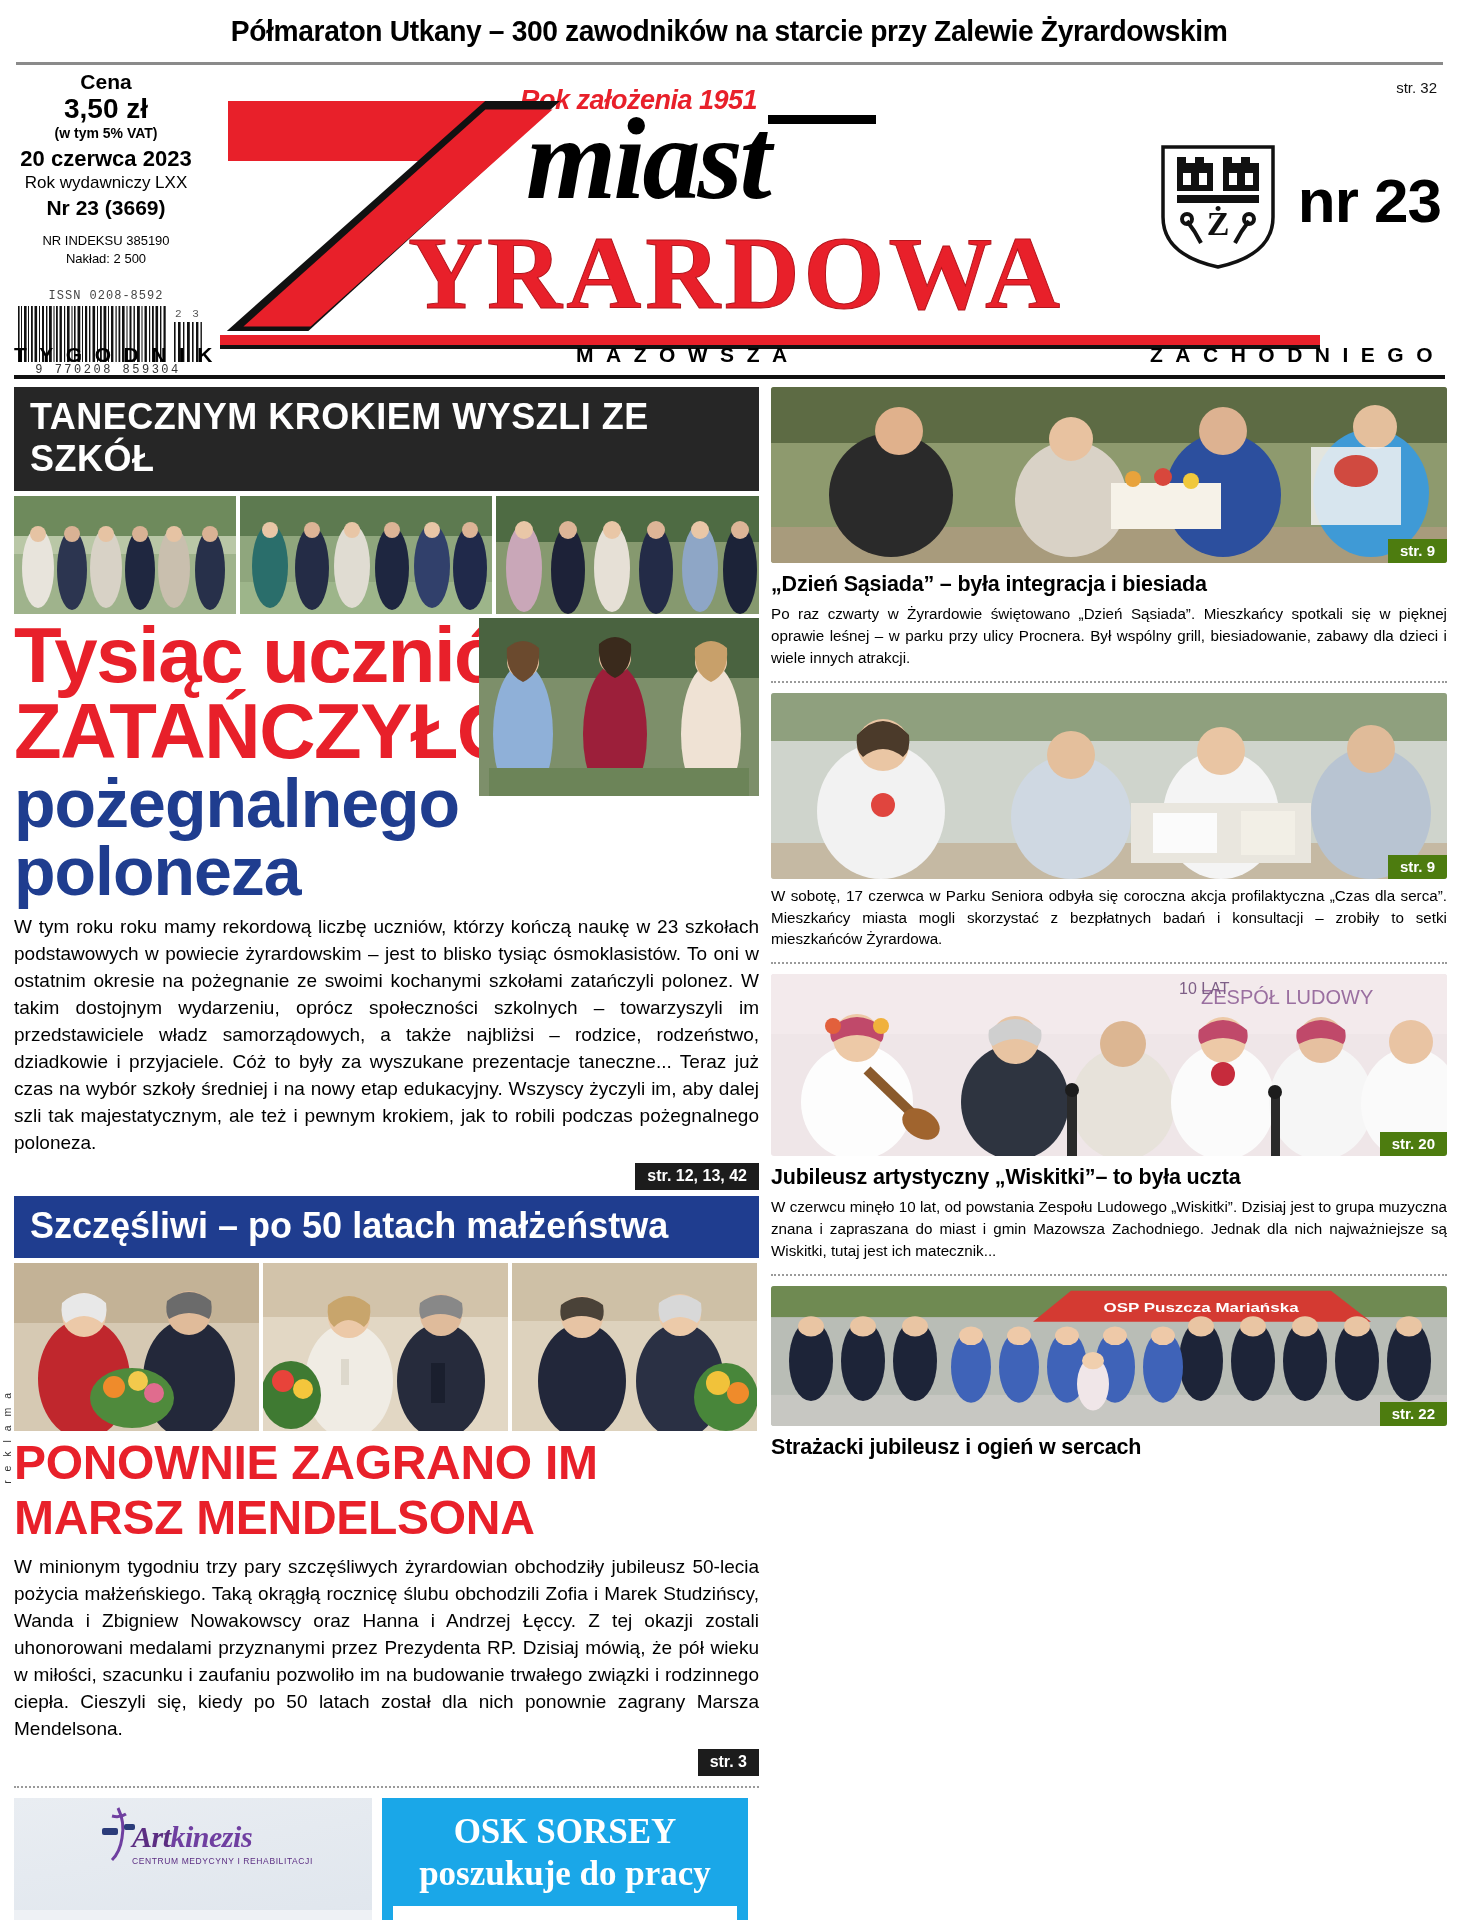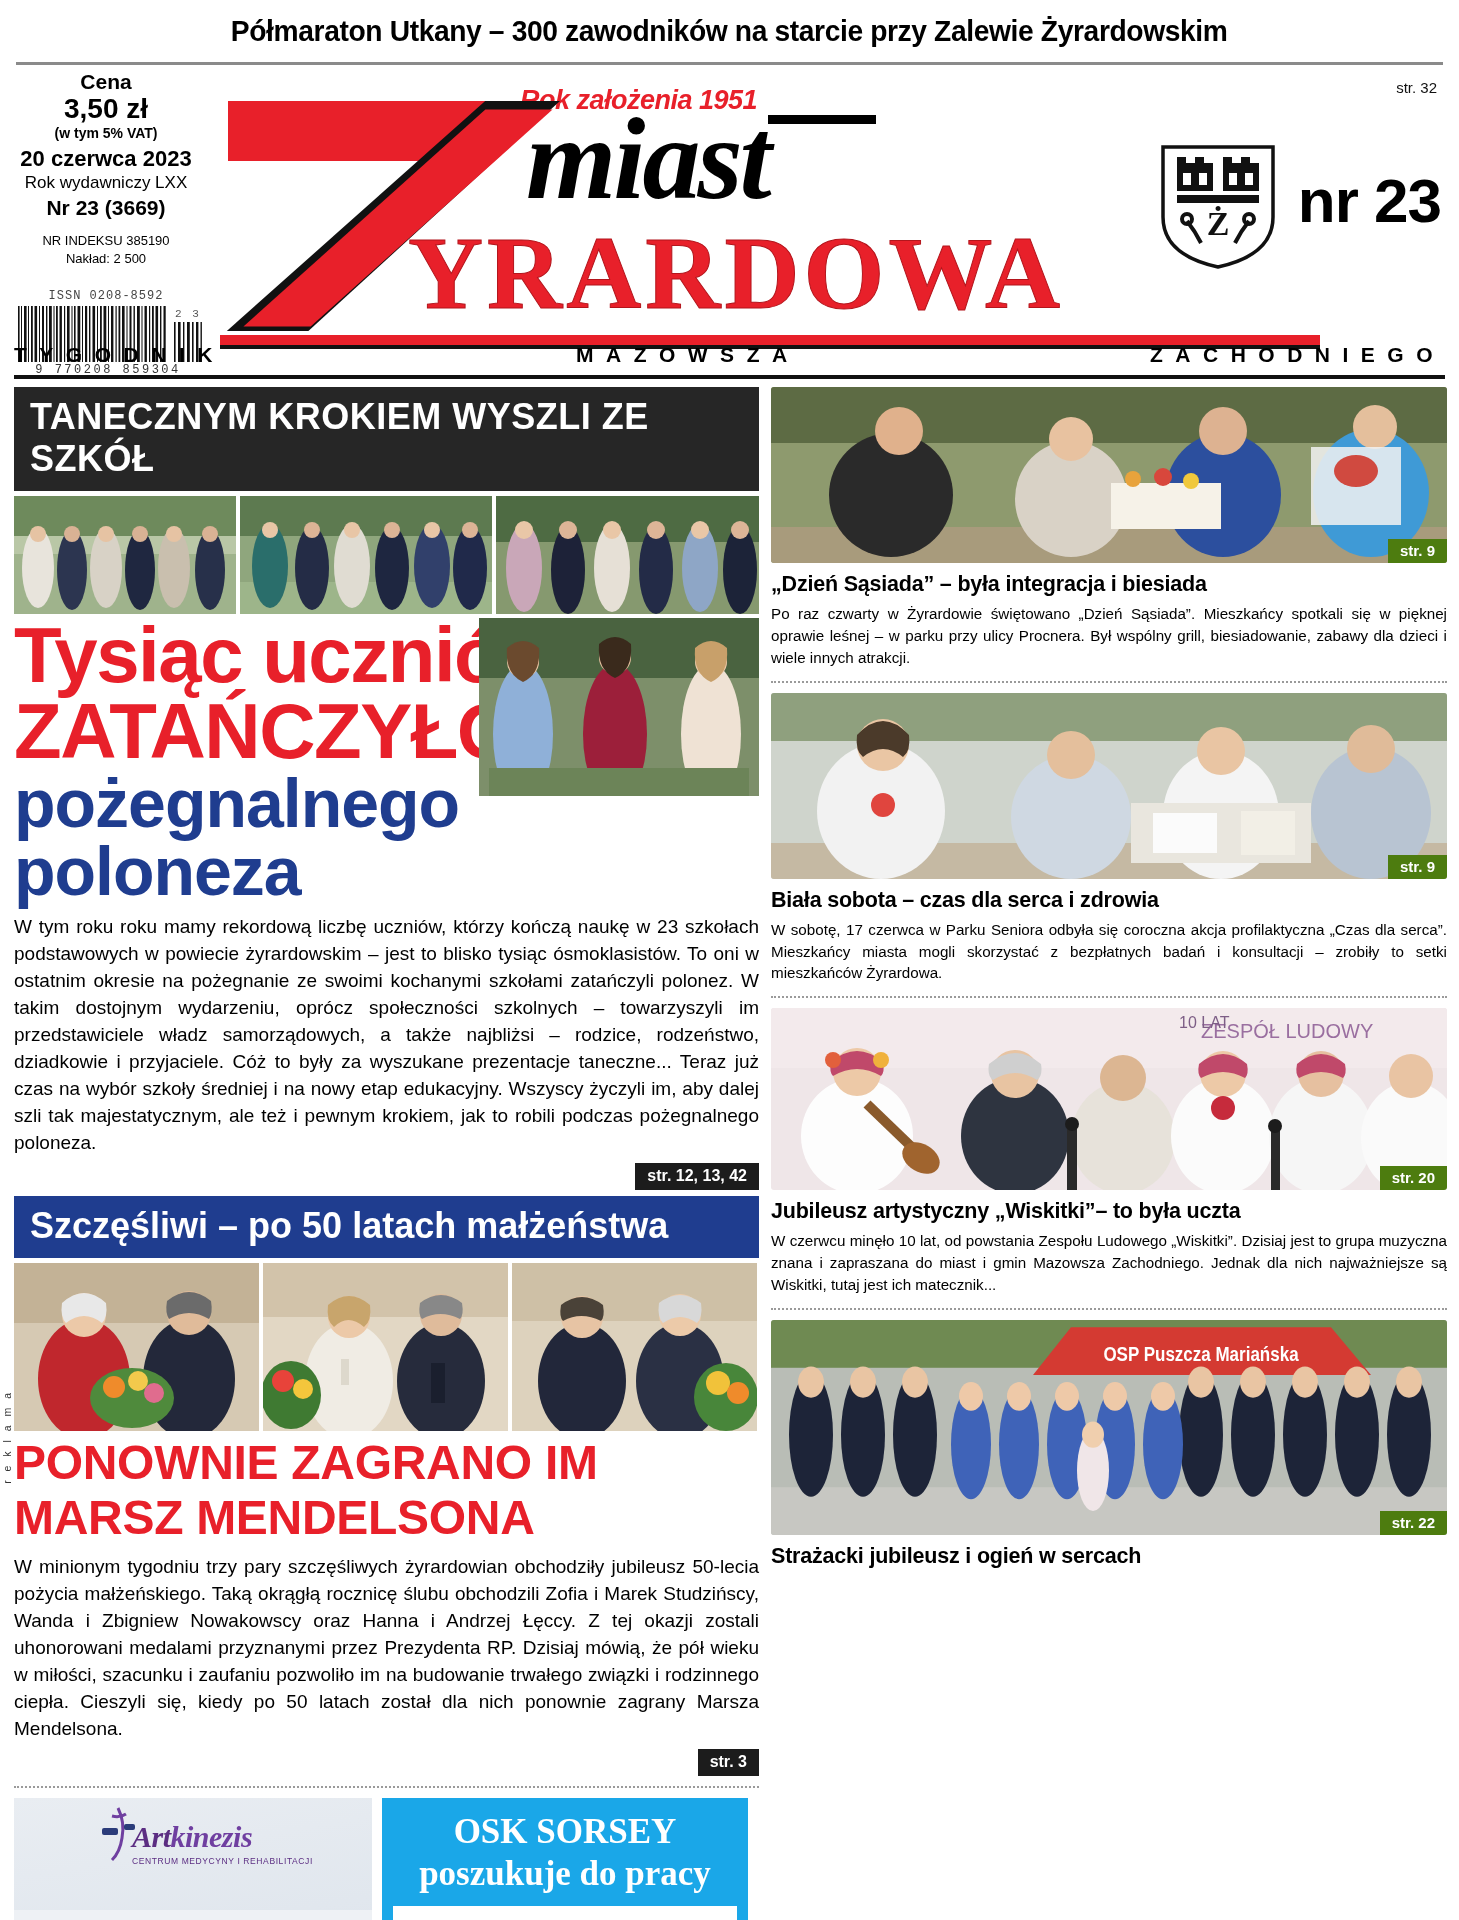--- a/index.html
+++ b/index.html
@@ -588,21 +588,20 @@
           <ellipse cx="450" cy="122" rx="58" ry="64" fill="#f4f4f4"></ellipse>
           <circle cx="450" cy="58" r="24" fill="#e9c5a3"></circle>
           <ellipse cx="600" cy="120" rx="60" ry="66" fill="#b8c4d2"></ellipse>
           <circle cx="600" cy="56" r="24" fill="#e0bb99"></circle>
           <rect x="360" y="110" width="180" height="60" fill="#e9e6de"></rect>
           <rect x="382" y="120" width="64" height="40" fill="#fbfbfb"></rect>
           <rect x="470" y="118" width="54" height="44" fill="#f2efe6"></rect>
         </svg>
         <span class="badge-str">str. 9</span>
       </div>
-      <div class="side-title">Biała sobota – czas dla serca i zdrowia</div>
       <div class="side-body">W sobotę, 17 czerwca w Parku Seniora odbyła się coroczna akcja profilaktyczna „Czas dla serca”. Mieszkańcy miasta mogli skorzystać z bezpłatnych badań i konsultacji – zrobiły to setki mieszkańców Żyrardowa.</div>
     </div>
     <div class="side-rule"></div>
 
     <div class="side-item">
       <div class="side-photo" style="height:182px">
         <svg class="ph" viewBox="0 0 676 182" preserveAspectRatio="none">
           <rect width="676" height="182" fill="#efe6e8"></rect>
           <rect width="676" height="60" fill="#f3eaec"></rect>
           <text x="430" y="30" font-size="20" fill="#9a6fa0" font-family="Liberation Sans, sans-serif">ZESPÓŁ LUDOWY</text>
@@ -634,21 +633,21 @@
           <circle cx="504" cy="118" r="7" fill="#1c1c1c"></circle>
         </svg>
         <span class="badge-str">str. 20</span>
       </div>
       <div class="side-title">Jubileusz artystyczny „Wiskitki”– to była uczta</div>
       <div class="side-body">W czerwcu minęło 10 lat, od powstania Zespołu Ludowego „Wiskitki”. Dzisiaj jest to grupa muzyczna znana i zapraszana do miast i gmin Mazowsza Zachodniego. Jednak dla nich najważniejsze są Wiskitki, tutaj jest ich matecznik...</div>
     </div>
     <div class="side-rule"></div>
 
     <div class="side-item">
-      <div class="side-photo" style="height:215px">
+      <div class="side-photo" style="height:140px">
         <svg class="ph" viewBox="0 0 676 180" preserveAspectRatio="none">
           <rect width="676" height="180" fill="#b9bdb6"></rect>
           <rect width="676" height="40" fill="#6f8a52"></rect>
           <path d="M300 6 L560 6 L600 46 L262 46 Z" fill="#d43a32"></path>
           <text x="430" y="34" font-size="17" fill="#fff" text-anchor="middle" font-weight="bold" font-family="Liberation Sans, sans-serif">OSP Puszcza Mariańska</text>
           <rect y="140" width="676" height="40" fill="#c7c7c2"></rect>
           <g fill="#1d2438">
             <ellipse cx="40" cy="96" rx="22" ry="52"></ellipse>
               <ellipse cx="92" cy="96" rx="22" ry="52"></ellipse>
             <ellipse cx="144" cy="96" rx="22" ry="52"></ellipse>

